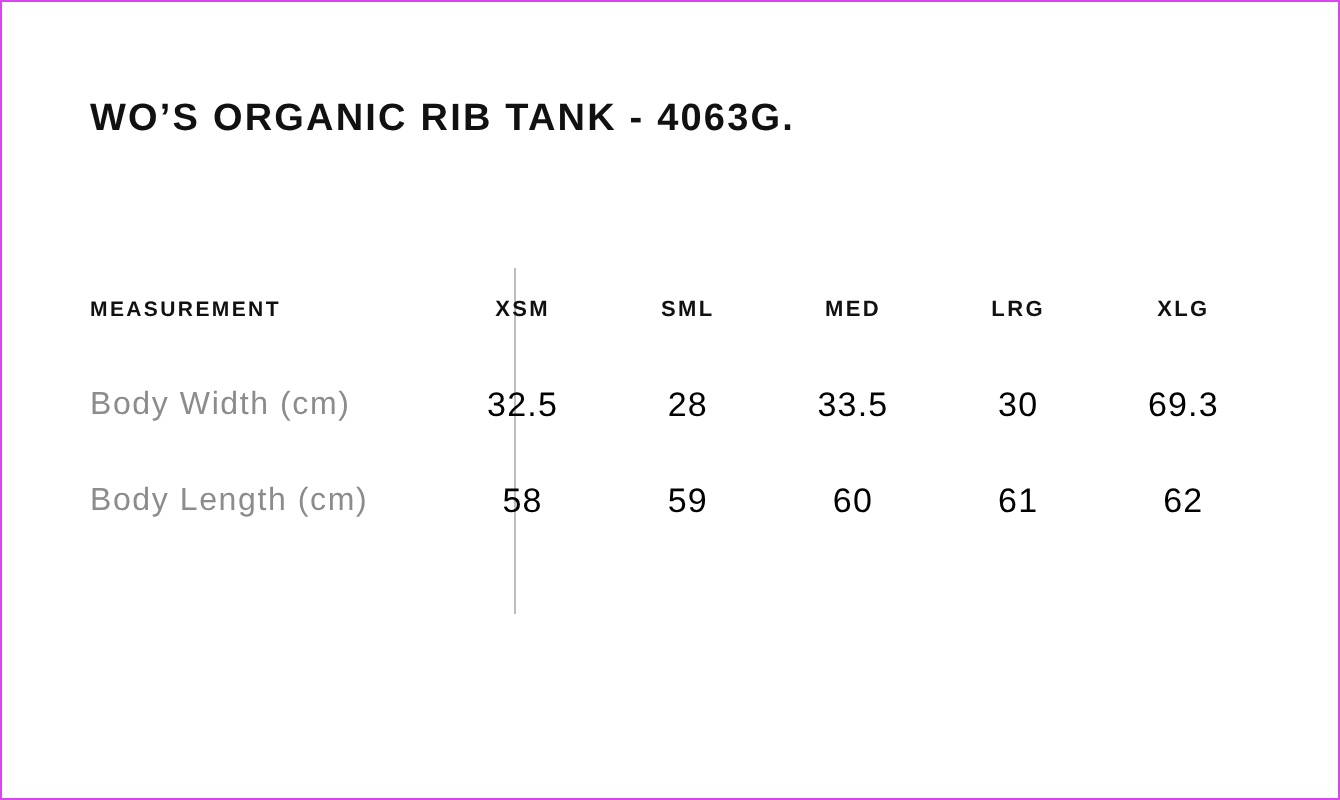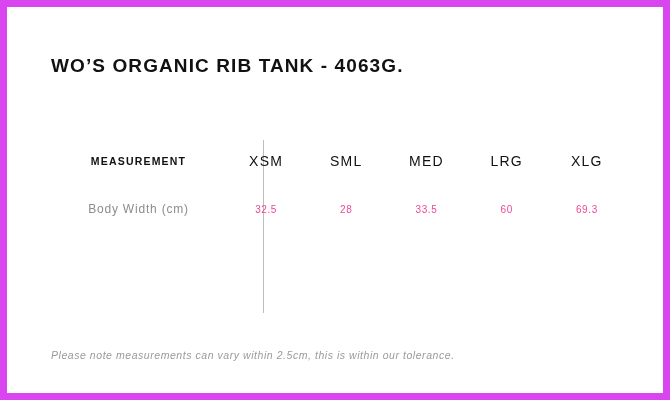--- a/index.html
+++ b/index.html
@@ -12,21 +12,21 @@
     height: 400px;
     font-family: "Liberation Sans", sans-serif;
     color: #1a1a1a;
     overflow: hidden;
   }
   .page {
     position: relative;
     width: 670px;
     height: 400px;
     box-sizing: border-box;
-    border: 7px solid #d946ef;
+    border: 1px solid #d946ef;
     background: #ffffff;
   }
   .inner {
     position: absolute;
     left: 44px;
     top: 0;
     right: 36px;
     bottom: 0;
   }
   .title {
@@ -47,58 +47,57 @@
   }
   table.size-table {
     border-collapse: collapse;
     width: 100%;
     table-layout: fixed;
   }
   table.size-table th,
   table.size-table td {
     padding: 0;
     margin: 16px;
-    text-align: center;
   }
   col.c-measure { width: 175px; }
   col.c-size { width: auto; }
 
   .hdr-row th {
     height: 48px;
     vertical-align: middle;
   }
   .hdr-measure {
     text-align: left;
     font-size: 10.5px;
     font-weight: bold;
     letter-spacing: 1.2px;
     color: #111111;
   }
   .hdr-size {
     text-align: center;
-    font-size: 14px;
-    font-weight: normal;
+    font-size: 11px;
+    font-weight: bold;
     letter-spacing: 1.2px;
     color: #111111;
   }
   .data-row td {
     height: 48px;
     vertical-align: middle;
   }
   .cell-label {
     text-align: left;
-    font-size: 12px;
+    font-size: 16px;
     letter-spacing: 0.8px;
     color: #8c8c8c;
   }
   .cell-value {
     text-align: center;
-    font-size: 10px;
+    font-size: 17px;
     letter-spacing: 0.6px;
-    color: #ec4899;
+    color: #000000;
   }
   .divider {
     position: absolute;
     left: 212px;
     top: 133px;
     width: 1px;
     height: 173px;
     background: #bdbdbd;
   }
   .note {
@@ -141,23 +140,30 @@
             <th class="hdr-size">LRG</th>
             <th class="hdr-size">XLG</th>
           </tr>
         </thead>
         <tbody>
           <tr class="data-row">
             <td class="cell-label">Body Width (cm)</td>
             <td class="cell-value">32.5</td>
             <td class="cell-value">28</td>
             <td class="cell-value">33.5</td>
+            <td class="cell-value">30</td>
+            <td class="cell-value">69.3</td>
+          </tr>
+          <tr class="data-row">
+            <td class="cell-label">Body Length (cm)</td>
+            <td class="cell-value">58</td>
+            <td class="cell-value">59</td>
             <td class="cell-value">60</td>
-            <td class="cell-value">69.3</td>
+            <td class="cell-value">61</td>
+            <td class="cell-value">62</td>
           </tr>
         </tbody>
       </table>
     </div>
 
-    <div class="note">Please note measurements can vary within 2.5cm, this is within our tolerance.</div>
 
   </div>
 </div>
 
 </body></html>

